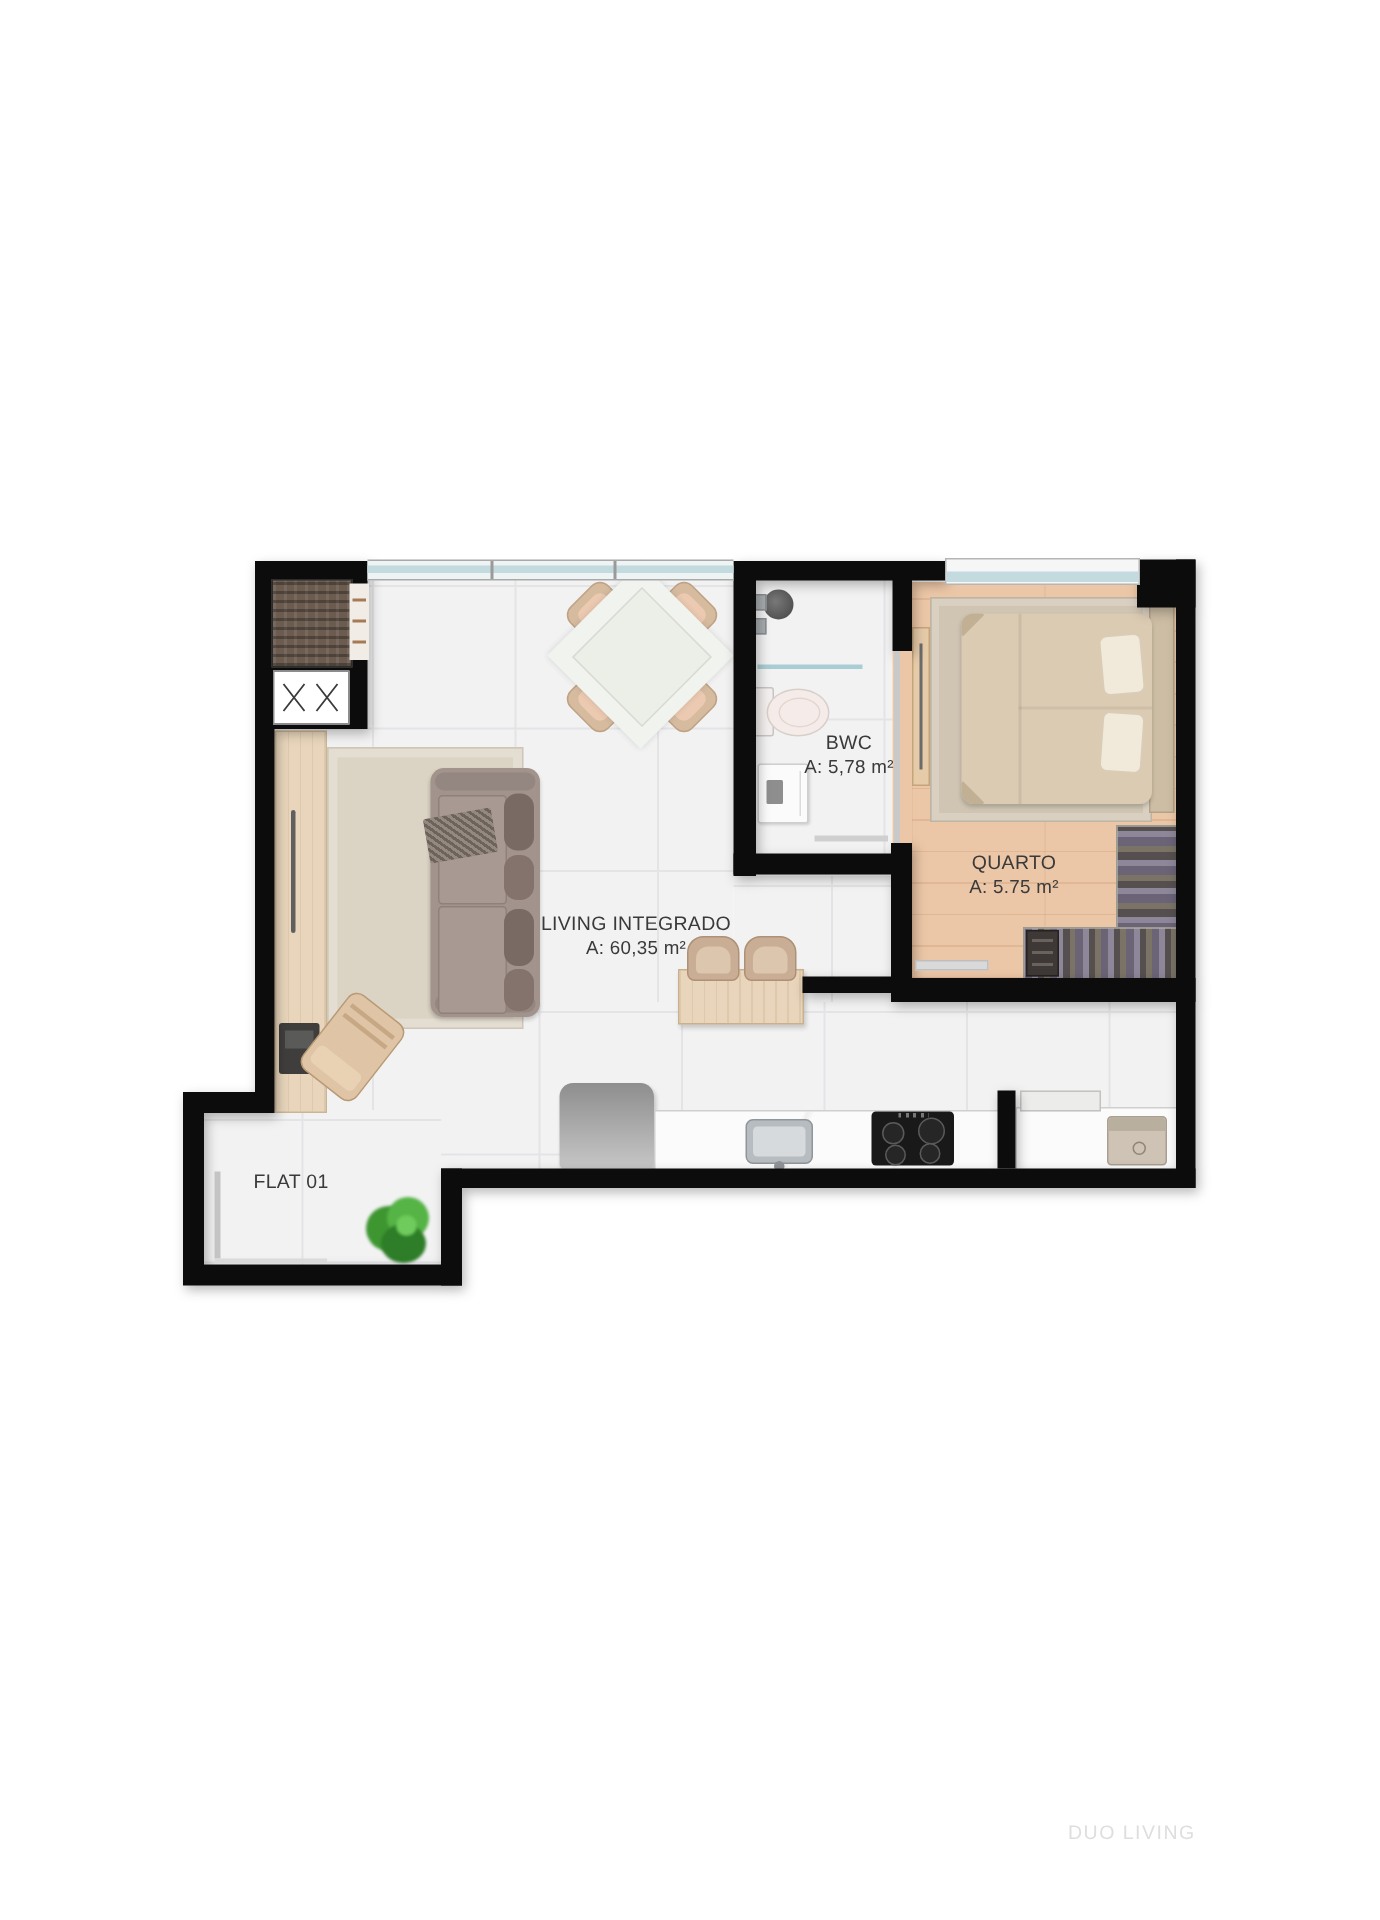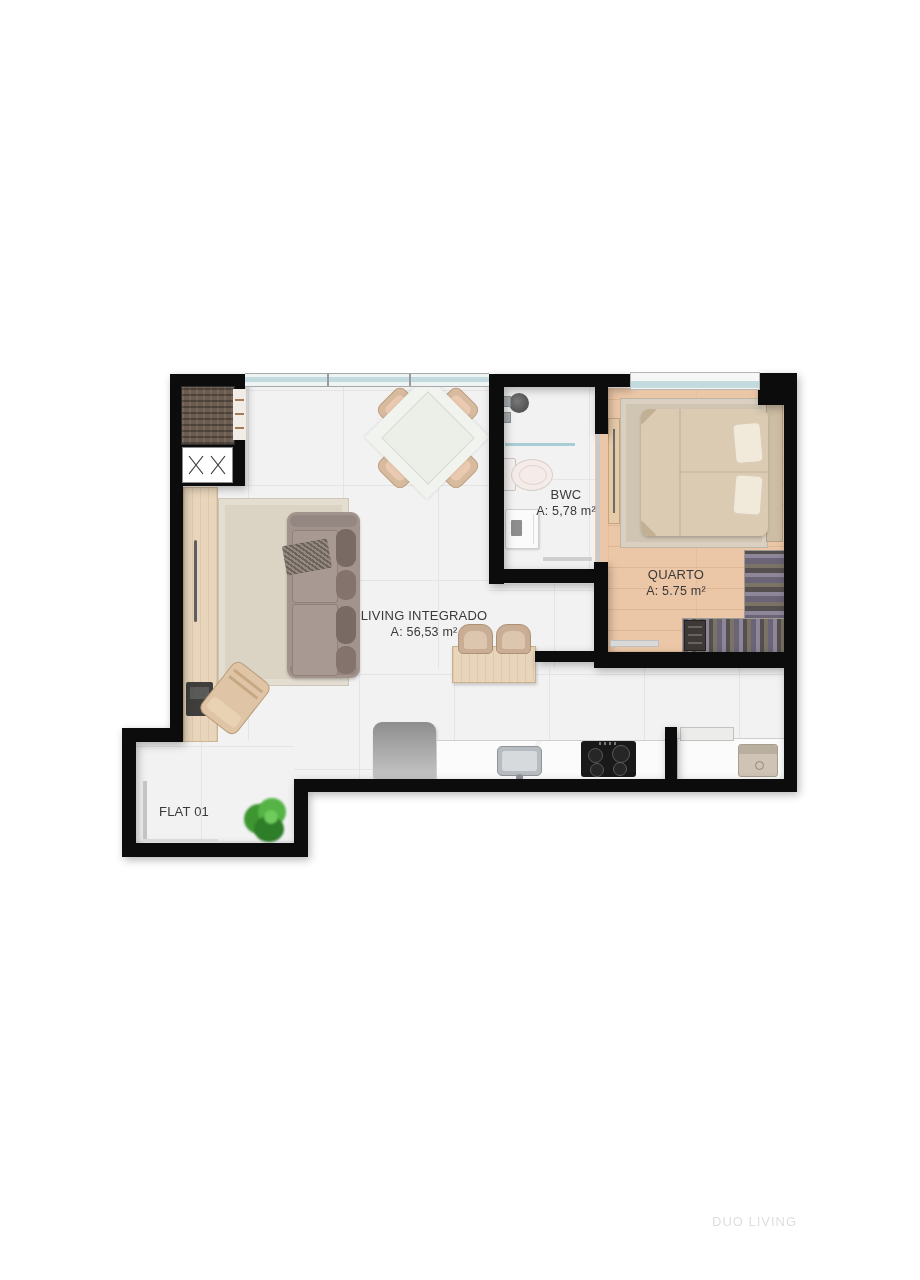--- a/index.html
+++ b/index.html
@@ -213,27 +213,27 @@
     <div style="position:absolute;left:1px;top:0;width:4px;height:100%;background:#c9c9c9;"></div>
   </div>
   <div class="doorline" style="left:610px;top:640px;width:47px;height:5px;background:#d9d9d9;border:1px solid #bfbfbf;"></div>
   <div class="doorline" style="left:543px;top:557px;width:49px;height:4px;"></div>
   <div class="doorline" style="left:143px;top:781px;width:4px;height:58px;background:#c4c4c4;"></div>
   <div class="doorline" style="left:143px;top:839px;width:75px;height:3px;background:#dadada;"></div>
 
 
   <div class="lbl" style="left:334px;top:568px;width:180px;margin-top:40px;">
     <div>LIVING INTEGRADO</div>
-    <div class="area">A: 56,53 m²</div>
+    <div class="area">A: 60,35 m²</div>
   </div>
   <div class="lbl" style="left:616px;top:567px;width:120px;">
     <div>QUARTO</div>
     <div class="area">A: 5.75 m²</div>
   </div>
   <div class="lbl" style="left:518px;top:487px;width:96px;">
     <div>BWC</div>
     <div class="area">A: 5,78 m²</div>
   </div>
-  <div class="lbl" style="left:159px;top:804px;width:70px;text-align:left;">FLAT 01</div>
+  <div class="lbl" style="left:159px;top:780px;width:70px;text-align:center;">FLAT 01</div>
 
   <div class="watermark" style="left:712px;top:1214px;">DUO LIVING</div>
 
 </div>
 
 </body></html>

